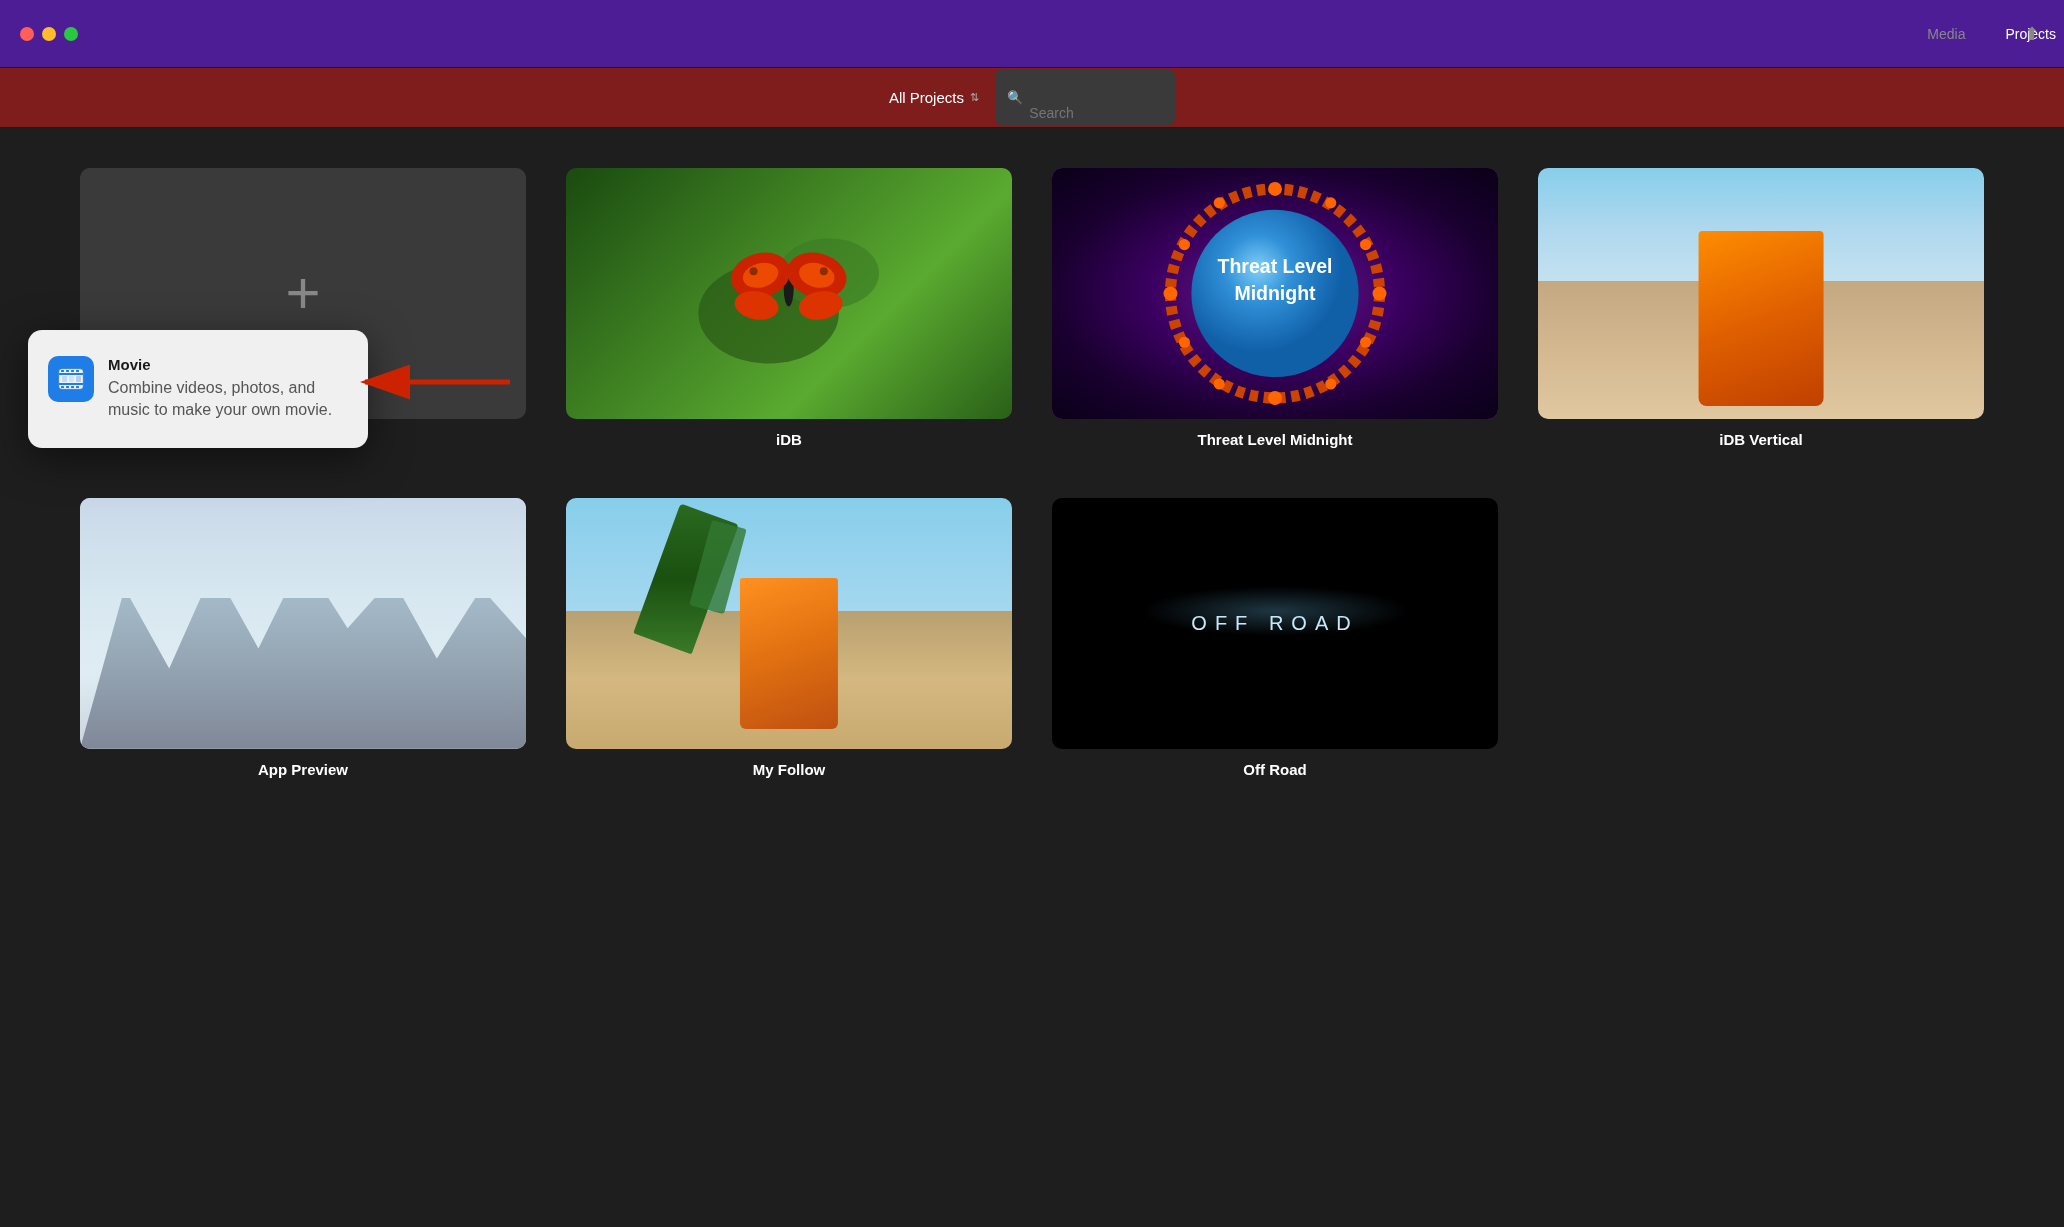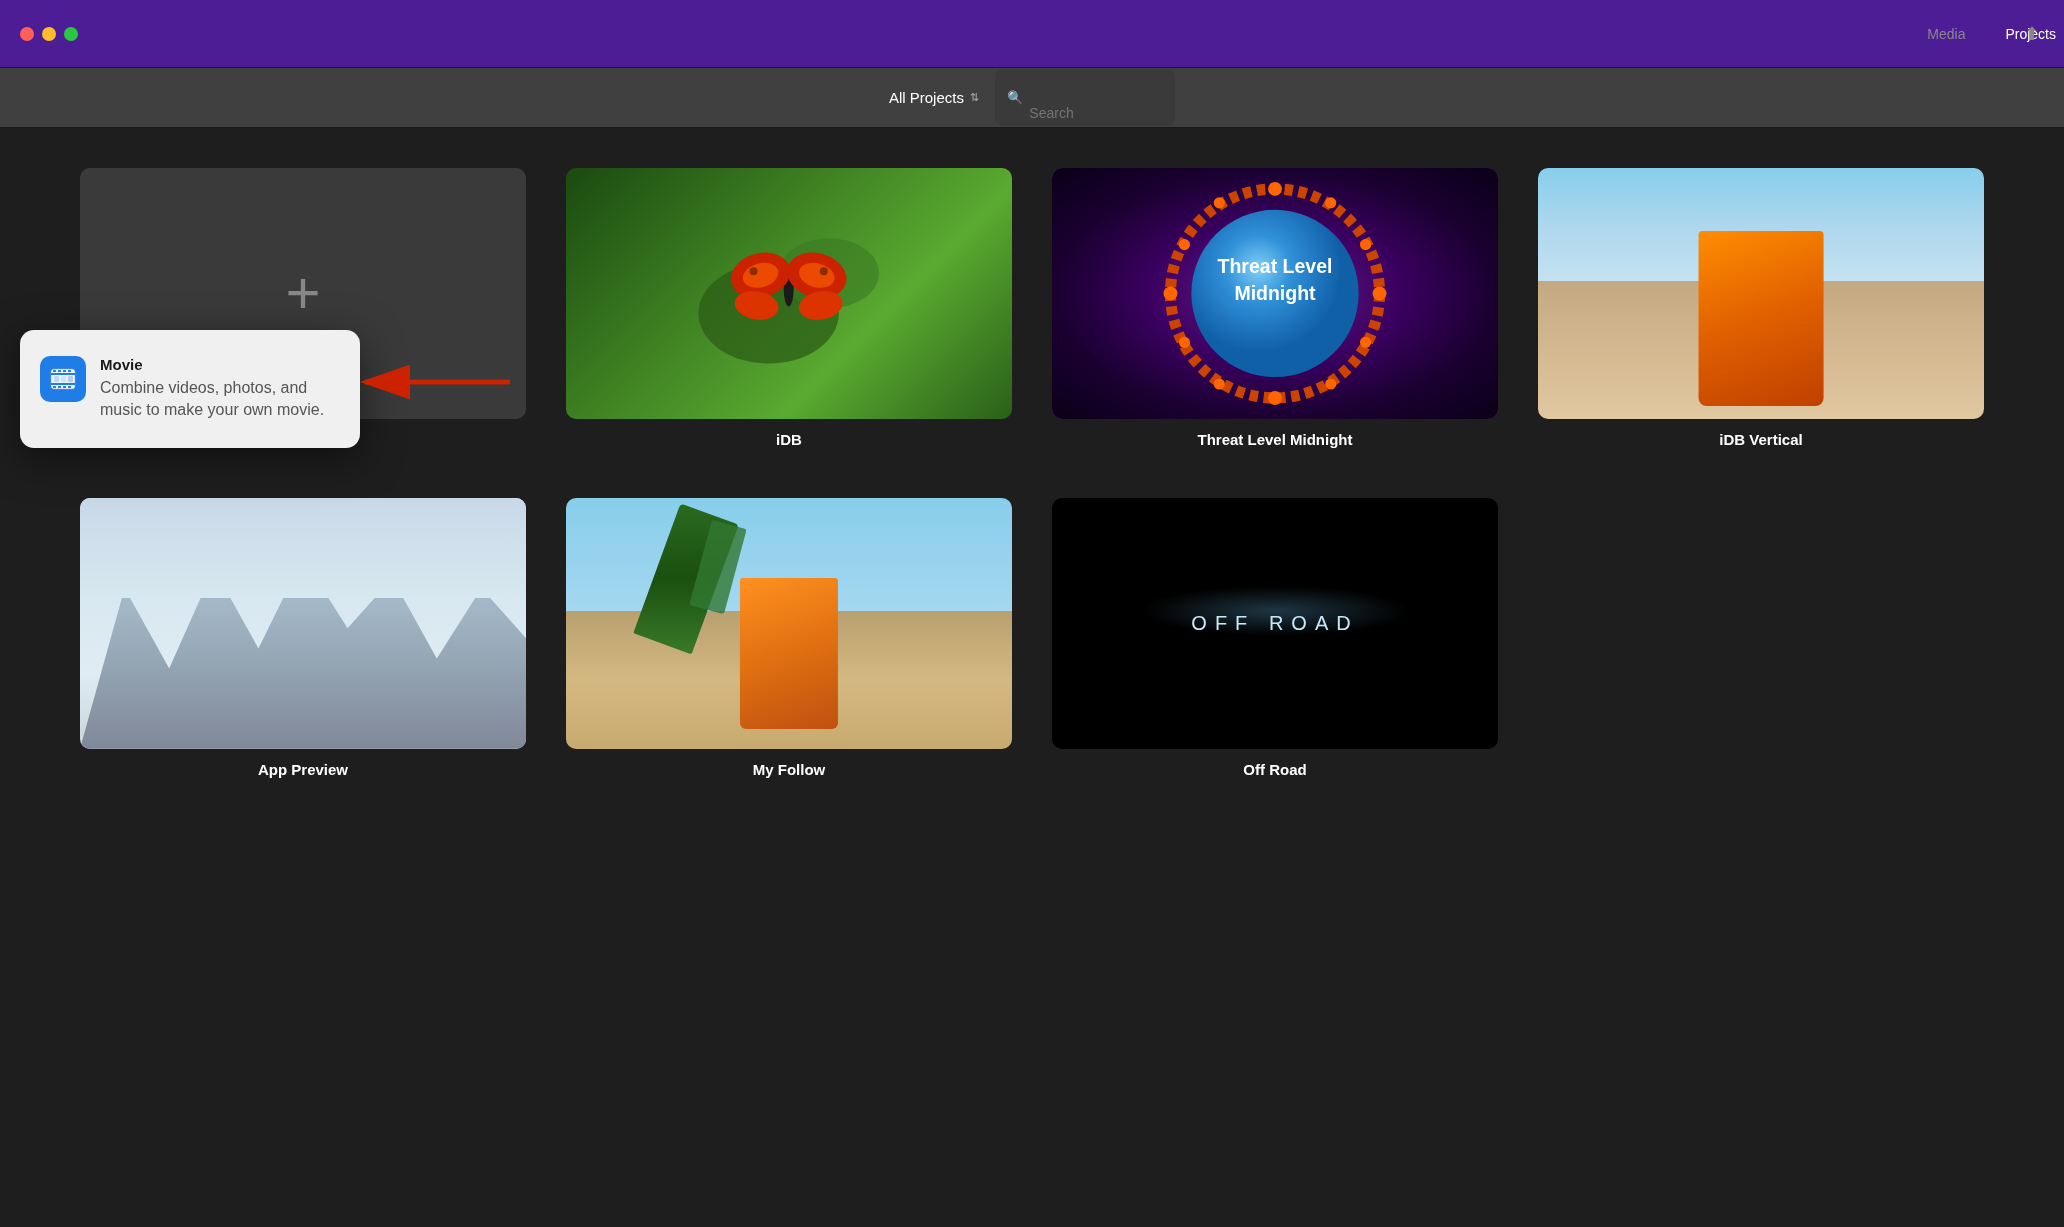--- a/index.html
+++ b/index.html
@@ -69,21 +69,21 @@
       align-items: center;
       justify-content: center;
       color: #888;
       font-size: 18px;
     }
 
     
     .toolbar {
       width: 100%;
       height: 60px;
-      background: #404040;
+      background: #7f1d1d;
       display: flex;
       align-items: center;
       justify-content: center;
       gap: 16px;
       border-bottom: 1px solid #1a1a1a;
     }
 
     .all-projects-btn {
       display: flex;
       align-items: center;
@@ -250,21 +250,21 @@
       transform: translate(-50%, -50%);
       width: 60%;
       height: 20%;
       background: radial-gradient(ellipse, rgba(100,180,220,0.3) 0%, transparent 70%);
     }
 
     
     .popup-card {
       position: absolute;
       top: 330px;
-      left: 20px;
+      left: 28px;
       background: #f0f0f0;
       border-radius: 14px;
       padding: 16px 20px;
       width: 340px;
       box-shadow: 0 10px 40px rgba(0,0,0,0.5);
       z-index: 100;
     }
 
     .popup-item {
       display: flex;

